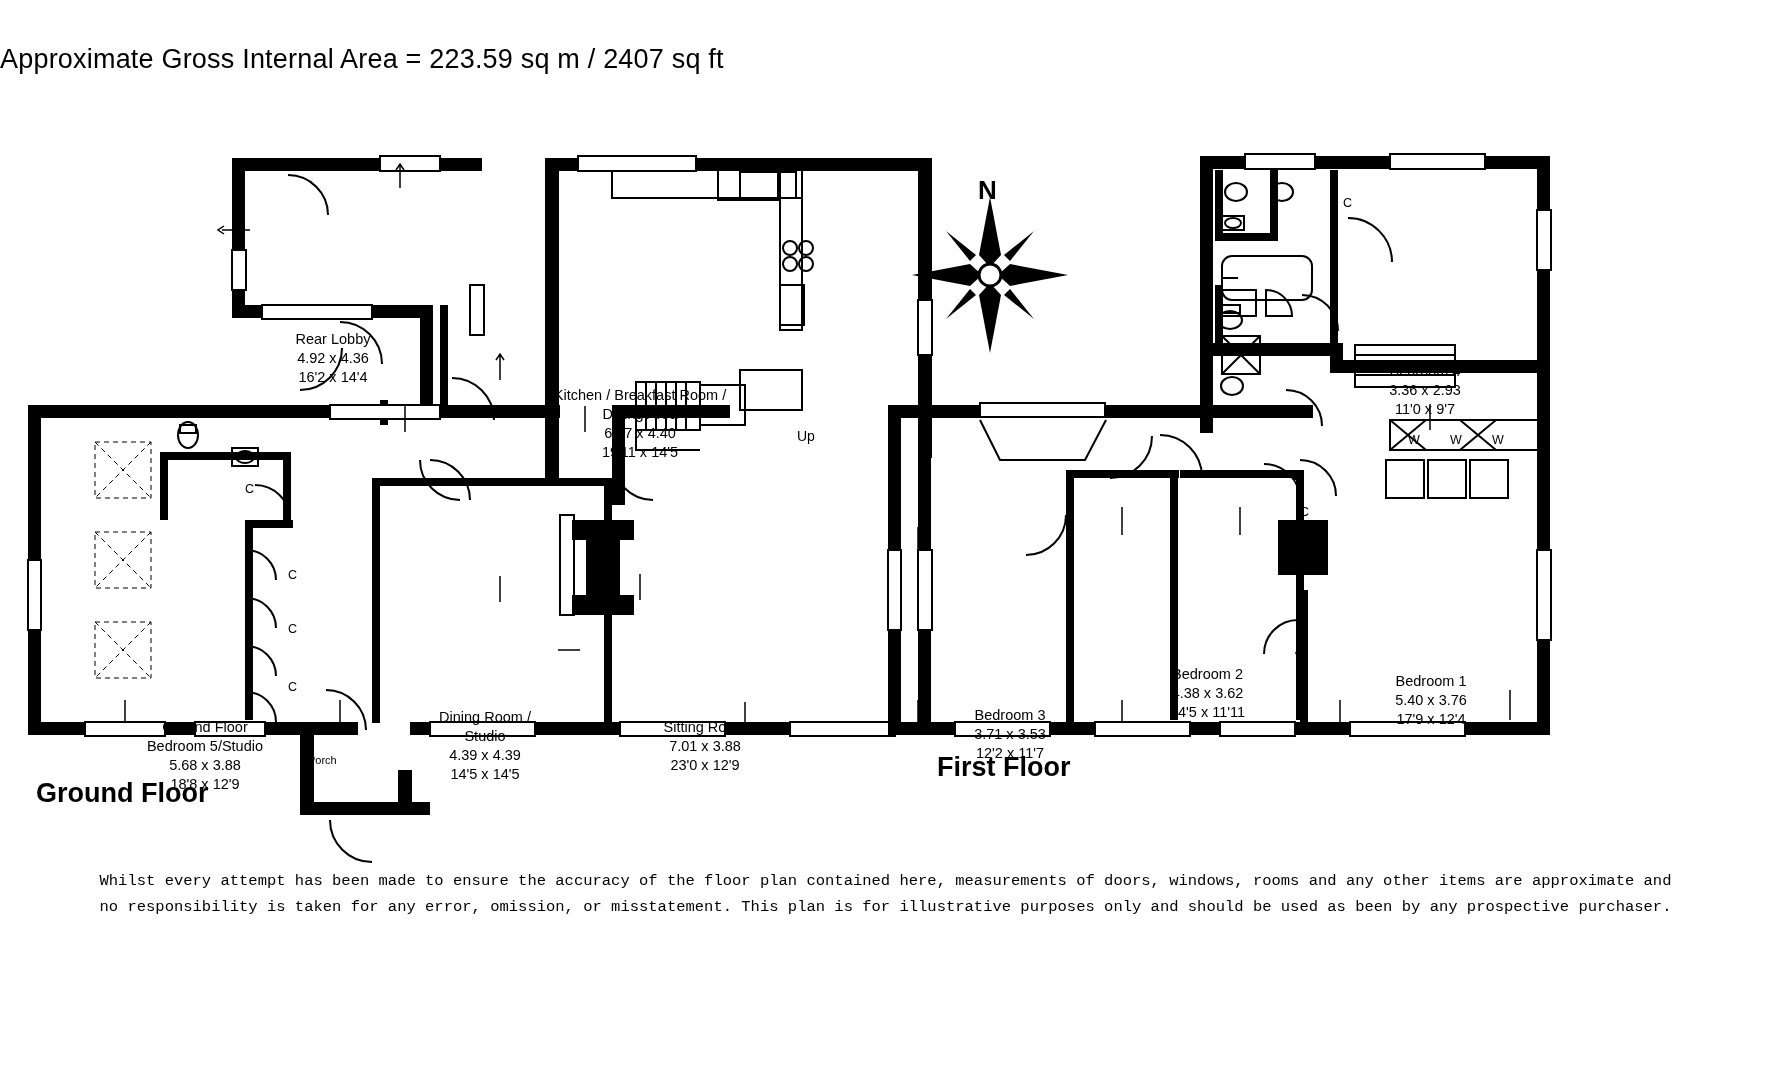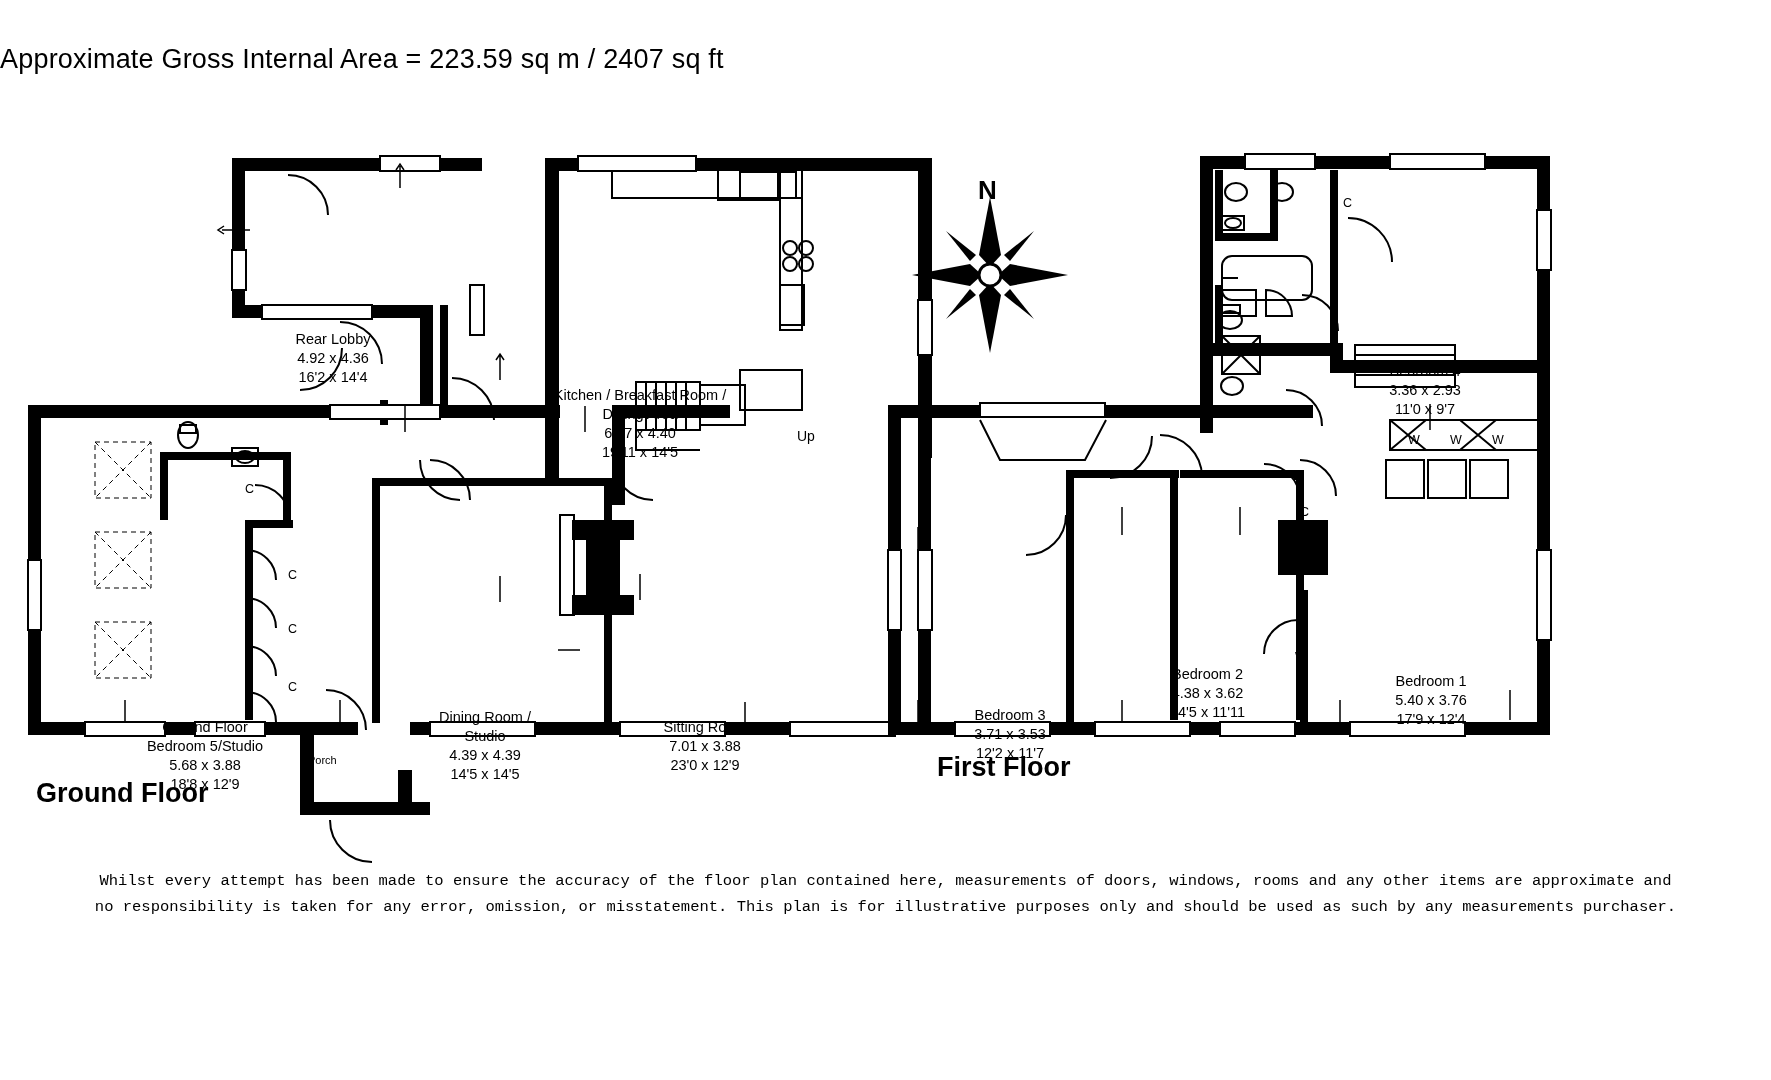--- a/index.html
+++ b/index.html
@@ -345,13 +345,13 @@
 <div class="lbl" style="left:1300px;top:505px;">C</div>
 <div class="lbl" style="left:1341px;top:360px;">Dn</div>
 <div class="lbl" style="left:1408px;top:433px;">W</div>
 <div class="lbl" style="left:1450px;top:433px;">W</div>
 <div class="lbl" style="left:1492px;top:433px;">W</div>
 <div class="lbl" style="left:1295px;top:650px;">W</div>
 
 <div class="floor-label" style="left:898px;top:752px;margin-left:39px;">First Floor</div>
 
 <div class="disclaimer" style="top:868px;">Whilst every attempt has been made to ensure the accuracy of the floor plan contained here, measurements of doors, windows, rooms and any other items are approximate and</div>
-<div class="disclaimer" style="top:894px;">no responsibility is taken for any error, omission, or misstatement. This plan is for illustrative purposes only and should be used as such by any measurements purchaser.</div>
+<div class="disclaimer" style="top:894px;">no responsibility is taken for any error, omission, or misstatement. This plan is for illustrative purposes only and should be used as been by any prospective purchaser.</div>
 
 </body></html>

